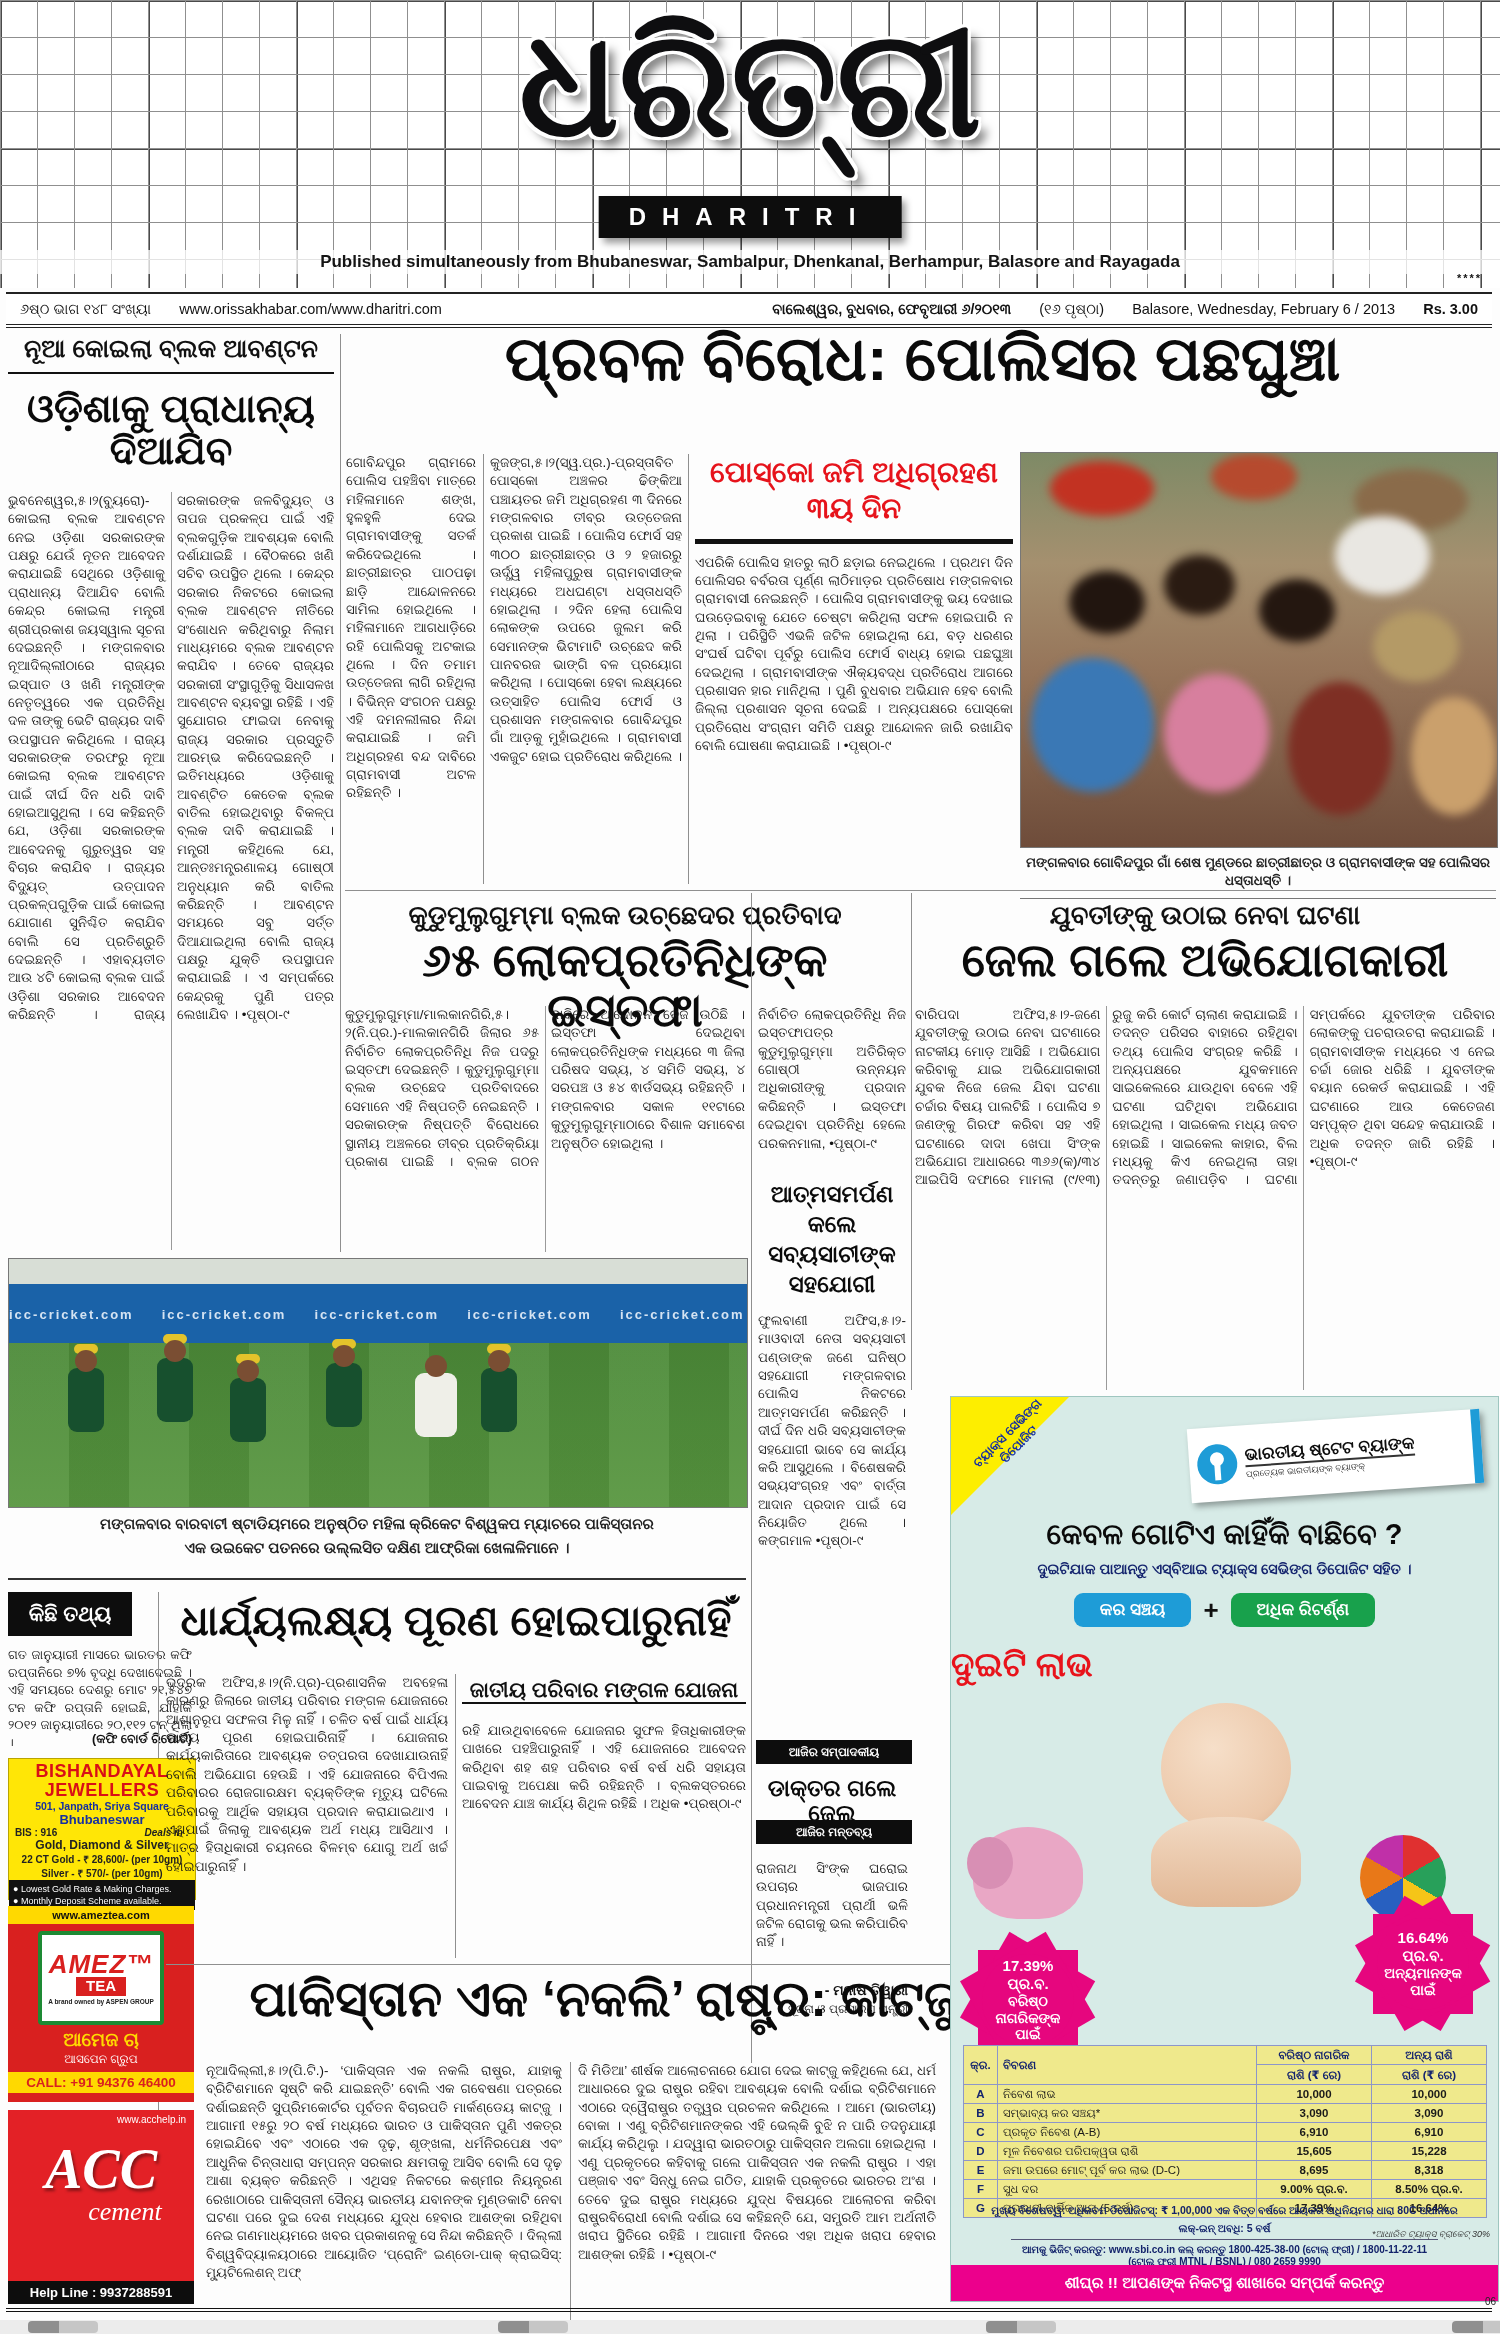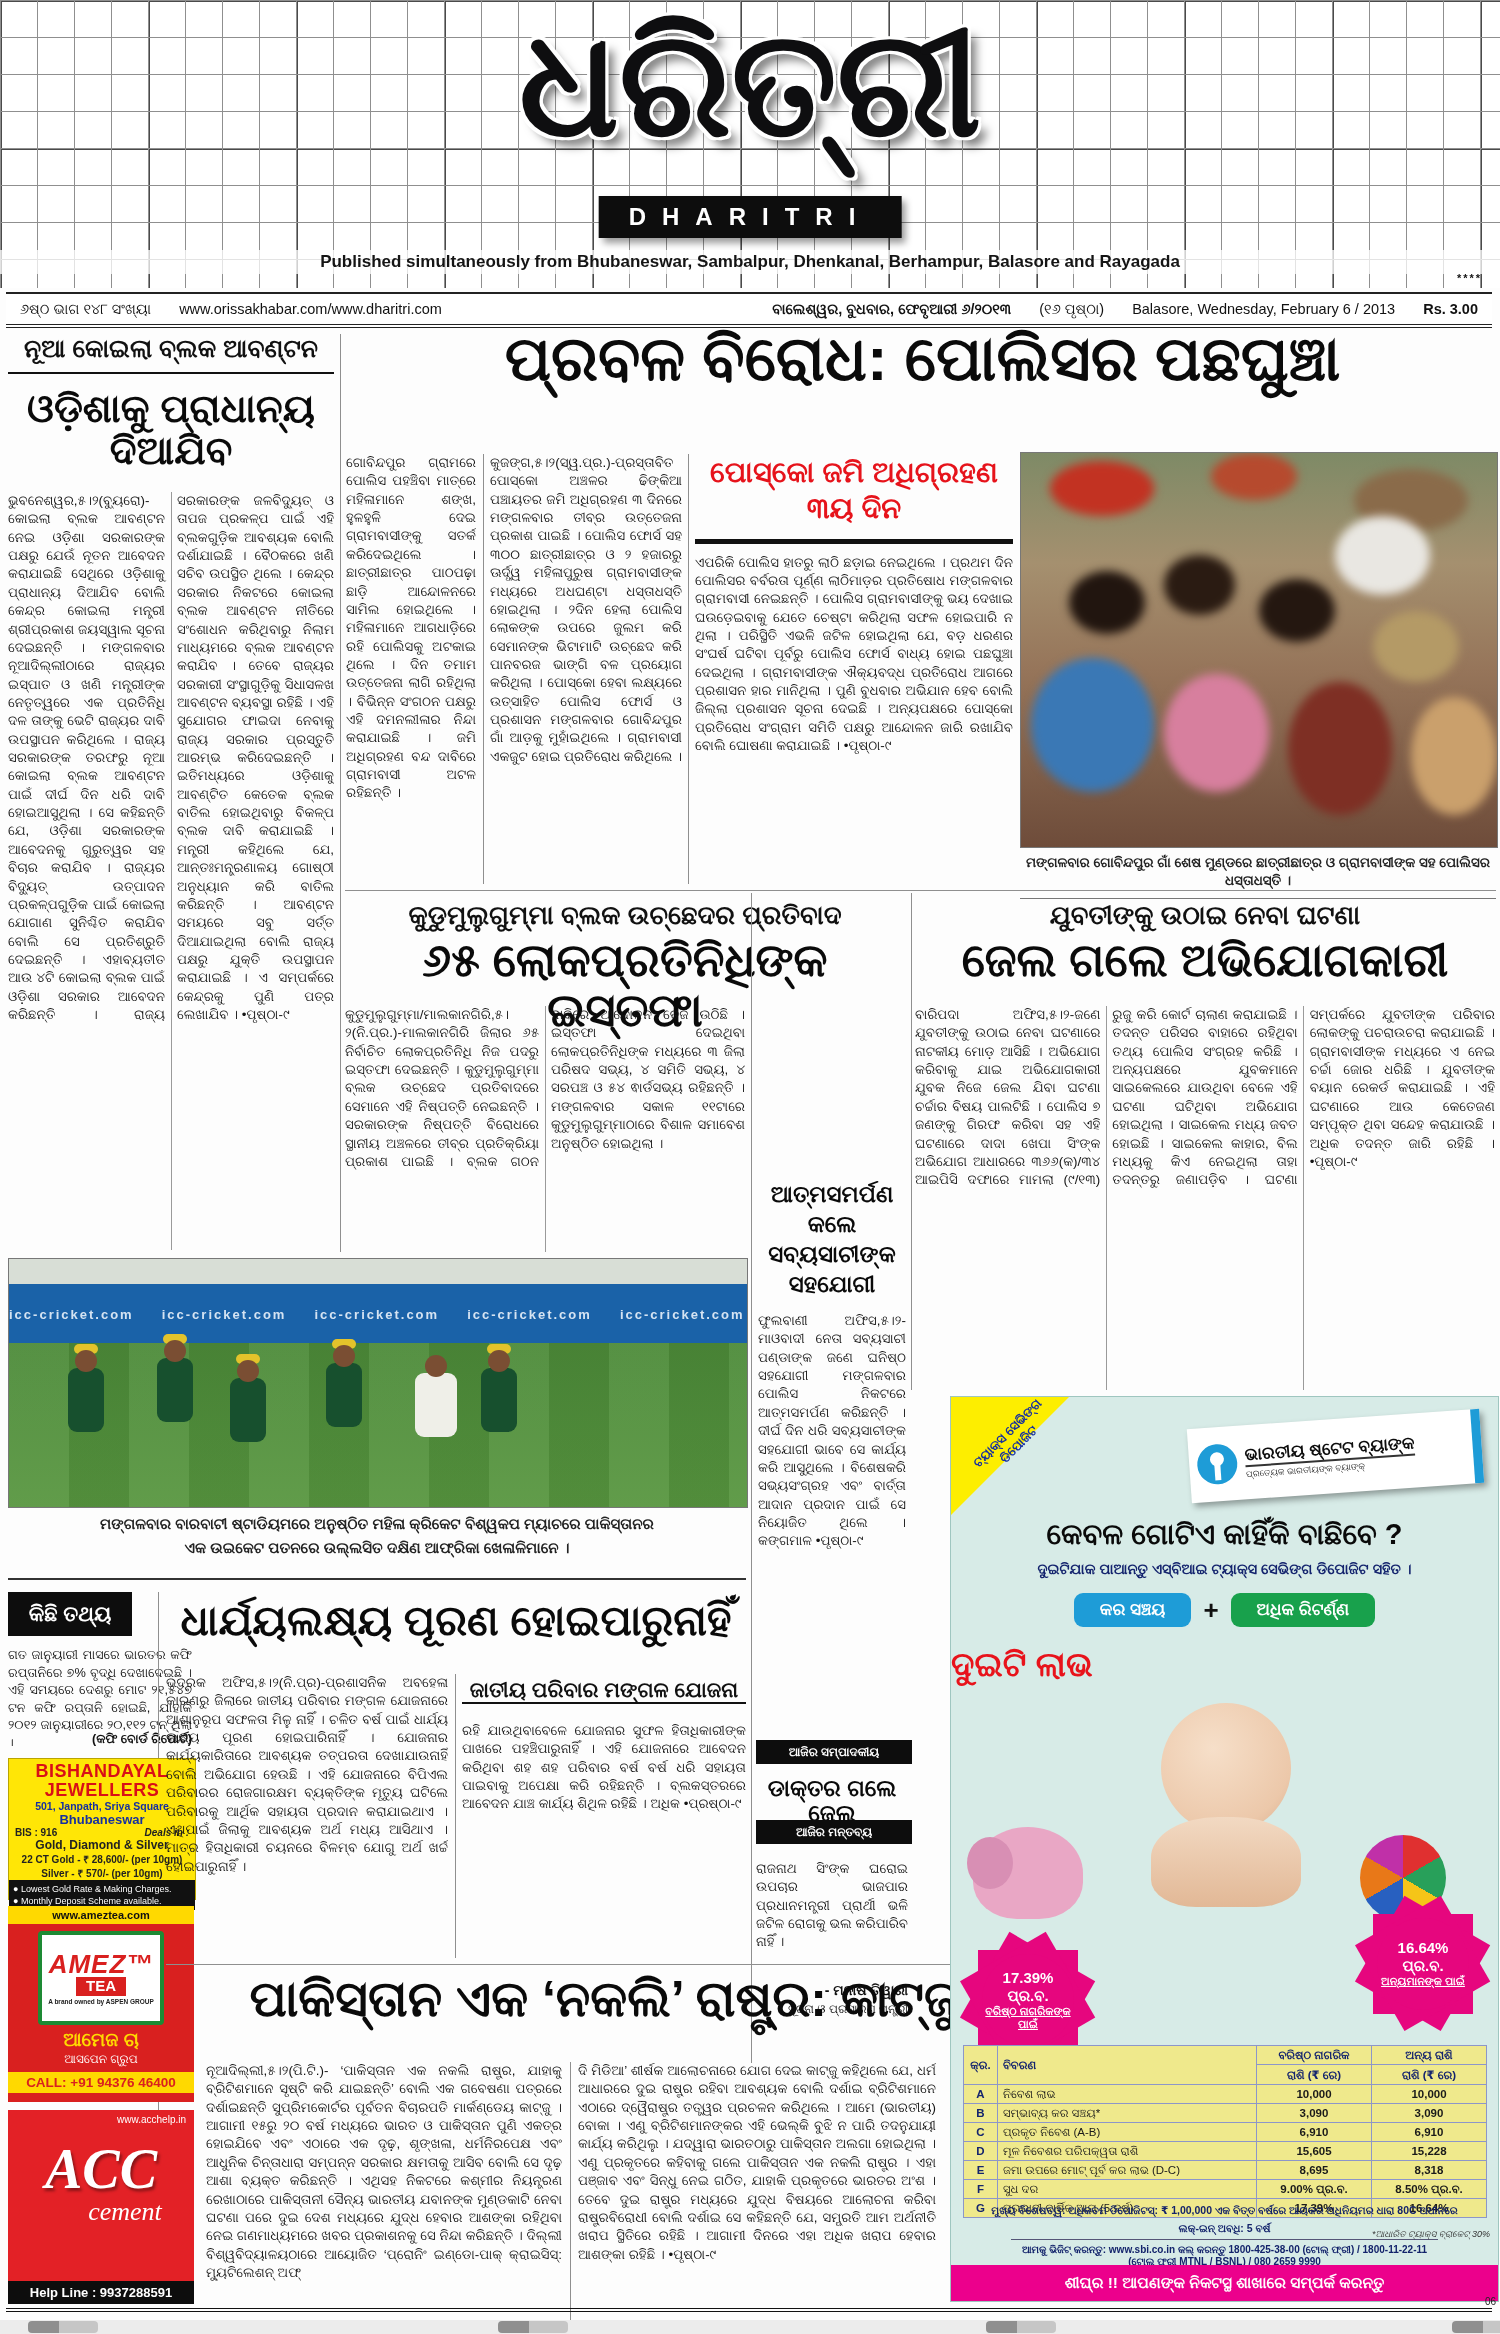--- a/index.html
+++ b/index.html
@@ -95,21 +95,21 @@
         border-radius:50%;background:#fff;}
   #sbiLogo:after{content:"";position:absolute;left:50%;top:44%;transform:translateX(-50%);width:6px;height:18px;background:#fff;}
   .sbiBankName{font-weight:bold;font-size:17px;color:#0d0d0d;border-bottom:2px solid #333;line-height:1.25;}
   .sbiBankSub{font-size:9px;color:#333;margin-top:2px;}
   .pill{border-radius:9px;color:#fff;font-weight:bold;font-size:17px;padding:7px 26px;}
   .burst{position:absolute;}
   .burst .sq{position:absolute;inset:13%;background:#e6067e;}
   .r30{transform:rotate(30deg);} .r60{transform:rotate(60deg);}
   .btxt{position:absolute;inset:16%;border-radius:50%;background:#e6067e;color:#fff;display:flex;flex-direction:column;
         align-items:center;justify-content:center;text-align:center;line-height:1.2;}
-  .btxt .p1{font-weight:bold;font-size:15px;} .btxt .p2{font-size:11px;font-weight:bold;text-decoration:underline;}
+  .btxt .p1{font-weight:bold;font-size:15px;} .btxt .p2{font-size:14px;font-weight:bold;}
   #sbiTable{border-collapse:collapse;width:523px;table-layout:fixed;background:#efe98c;}
   #sbiTable th,#sbiTable td{border:1px solid #8d96c9;font-size:11.5px;padding:2.5px 5px;color:#14246e;}
   #sbiTable th{font-weight:bold;text-align:center;}
   #sbiTable td{color:#1a1a1a;}
   #sbiTable td.num{text-align:center;font-weight:bold;}
   #sbiTable td.lt{text-align:center;font-weight:bold;color:#14246e;}
   .sbiNote{font-size:10.5px;color:#13236b;text-align:center;font-weight:bold;line-height:1.45;}
   #sbiBottom{position:absolute;left:0;right:0;bottom:0;height:36px;background:#ec008c;color:#fff;font-weight:bold;
         font-size:15.5px;text-align:center;line-height:36px;}
   
@@ -170,20 +170,21 @@
     <div class="blob" style="left:56%;top:58%;width:22%;height:34%;background:#7e2f24;"></div>
     <div class="blob" style="left:82%;top:62%;width:18%;height:30%;background:#caa06c;"></div>
   </div>
   <div class="abs caption" style="left:1020px;top:854px;width:476px;font-size:13.5px;border-bottom:1px solid #777;padding-bottom:8px;">ମଙ୍ଗଳବାର ଗୋବିନ୍ଦପୁର ଗାଁ ଶେଷ ମୁଣ୍ଡରେ ଛାତ୍ରୀଛାତ୍ର ଓ ଗ୍ରାମବାସୀଙ୍କ ସହ ପୋଲିସର ଧସ୍ତାଧସ୍ତି ।</div>
 
   <div class="abs hline" style="left:345px;top:890px;width:1151px;"></div>
 
   <div class="abs kicker" style="left:345px;top:900px;width:560px;font-size:26px;">କୁଡୁମୁଲୁଗୁମ୍ମା ବ୍ଲକ ଉଚ୍ଛେଦର ପ୍ରତିବାଦ</div>
   <div class="abs headline" style="left:345px;top:936px;width:560px;font-size:46px;">୬୫ ଲୋକପ୍ରତିନିଧିଙ୍କ ଇସ୍ତଫା</div>
   <div class="abs body-text cols2" style="left:345px;top:1006px;width:400px;height:246px;">କୁଡୁମୁଲୁଗୁମ୍ମା/ମାଲକାନଗିରି,୫।୨(ନି.ପ୍ର.)-ମାଲକାନଗିରି ଜିଲାର ୬୫ ନିର୍ବାଚିତ ଲୋକପ୍ରତିନିଧି ନିଜ ପଦରୁ ଇସ୍ତଫା ଦେଇଛନ୍ତି । କୁଡୁମୁଲୁଗୁମ୍ମା ବ୍ଲକ ଉଚ୍ଛେଦ ପ୍ରତିବାଦରେ ସେମାନେ ଏହି ନିଷ୍ପତ୍ତି ନେଇଛନ୍ତି । ସରକାରଙ୍କ ନିଷ୍ପତ୍ତି ବିରୋଧରେ ସ୍ଥାନୀୟ ଅଞ୍ଚଳରେ ତୀବ୍ର ପ୍ରତିକ୍ରିୟା ପ୍ରକାଶ ପାଇଛି । ବ୍ଲକ ଗଠନ ଦାବିରେ ଆନ୍ଦୋଳନ ତେଜି ଉଠିଛି । ଇସ୍ତଫା ଦେଇଥିବା ଲୋକପ୍ରତିନିଧିଙ୍କ ମଧ୍ୟରେ ୩ ଜିଲା ପରିଷଦ ସଭ୍ୟ, ୪ ସମିତି ସଭ୍ୟ, ୪ ସରପଞ୍ଚ ଓ ୫୪ ଵାର୍ଡସଭ୍ୟ ରହିଛନ୍ତି । ମଙ୍ଗଳବାର ସକାଳ ୧୧ଟାରେ କୁଡୁମୁଲୁଗୁମ୍ମାଠାରେ ବିଶାଳ ସମାବେଶ ଅନୁଷ୍ଠିତ ହୋଇଥିଲା ।</div>
+  <div class="abs body-text" style="left:758px;top:1006px;width:148px;height:162px;">ନିର୍ବାଚିତ ଲୋକପ୍ରତିନିଧି ନିଜ ଇସ୍ତଫାପତ୍ର କୁଡୁମୁଲୁଗୁମ୍ମା ଅତିରିକ୍ତ ଗୋଷ୍ଠୀ ଉନ୍ନୟନ ଅଧିକାରୀଙ୍କୁ ପ୍ରଦାନ କରିଛନ୍ତି । ଇସ୍ତଫା ଦେଇଥିବା ପ୍ରତିନିଧି ହେଲେ ପରକନମାଳା, •ପୃଷ୍ଠା-୯</div>
   <div class="abs vline" style="left:751px;top:893px;height:1170px;"></div>
 
   <div class="abs headline" style="left:758px;top:1180px;width:148px;font-size:23px;line-height:1.3;">ଆତ୍ମସମର୍ପଣ କଲେ ସବ୍ୟସାଚୀଙ୍କ ସହଯୋଗୀ</div>
   <div class="abs body-text" style="left:758px;top:1312px;width:148px;height:414px;">ଫୁଲବାଣୀ ଅଫିସ,୫।୨-ମାଓବାଦୀ ନେତା ସବ୍ୟସାଚୀ ପଣ୍ଡାଙ୍କ ଜଣେ ଘନିଷ୍ଠ ସହଯୋଗୀ ମଙ୍ଗଳବାର ପୋଲିସ ନିକଟରେ ଆତ୍ମସମର୍ପଣ କରିଛନ୍ତି । ଦୀର୍ଘ ଦିନ ଧରି ସବ୍ୟସାଚୀଙ୍କ ସହଯୋଗୀ ଭାବେ ସେ କାର୍ଯ୍ୟ କରି ଆସୁଥିଲେ । ବିଶେଷକରି ସଭ୍ୟସଂଗ୍ରହ ଏବଂ ବାର୍ତ୍ତା ଆଦାନ ପ୍ରଦାନ ପାଇଁ ସେ ନିୟୋଜିତ ଥିଲେ । କଙ୍ଗମାଳ •ପୃଷ୍ଠା-୯</div>
 
   <div class="abs blackbar" style="left:756px;top:1740px;width:152px;">ଆଜିର ସମ୍ପାଦକୀୟ</div>
   <div class="abs headline" style="left:756px;top:1776px;width:152px;font-size:23px;">ଡାକ୍ତର ଗଲେ ଜେଲ୍</div>
   <div class="abs blackbar" style="left:756px;top:1820px;width:152px;">ଆଜିର ମନ୍ତବ୍ୟ</div>
   <div class="abs body-text" style="left:756px;top:1860px;width:152px;height:120px;">ରାଜନାଥ ସିଂଙ୍କ ଘରୋଇ ଉପଚାର ଭାଜପାର ପ୍ରଧାନମନ୍ତ୍ରୀ ପ୍ରାର୍ଥୀ ଭଳି ଜଟିଳ ରୋଗକୁ ଭଲ କରିପାରିବ ନାହିଁ ।</div>
   <div class="abs" style="left:756px;top:1982px;width:152px;text-align:right;font-weight:bold;font-size:14px;">- ମନୀଷ ତିୱାରୀ</div>

